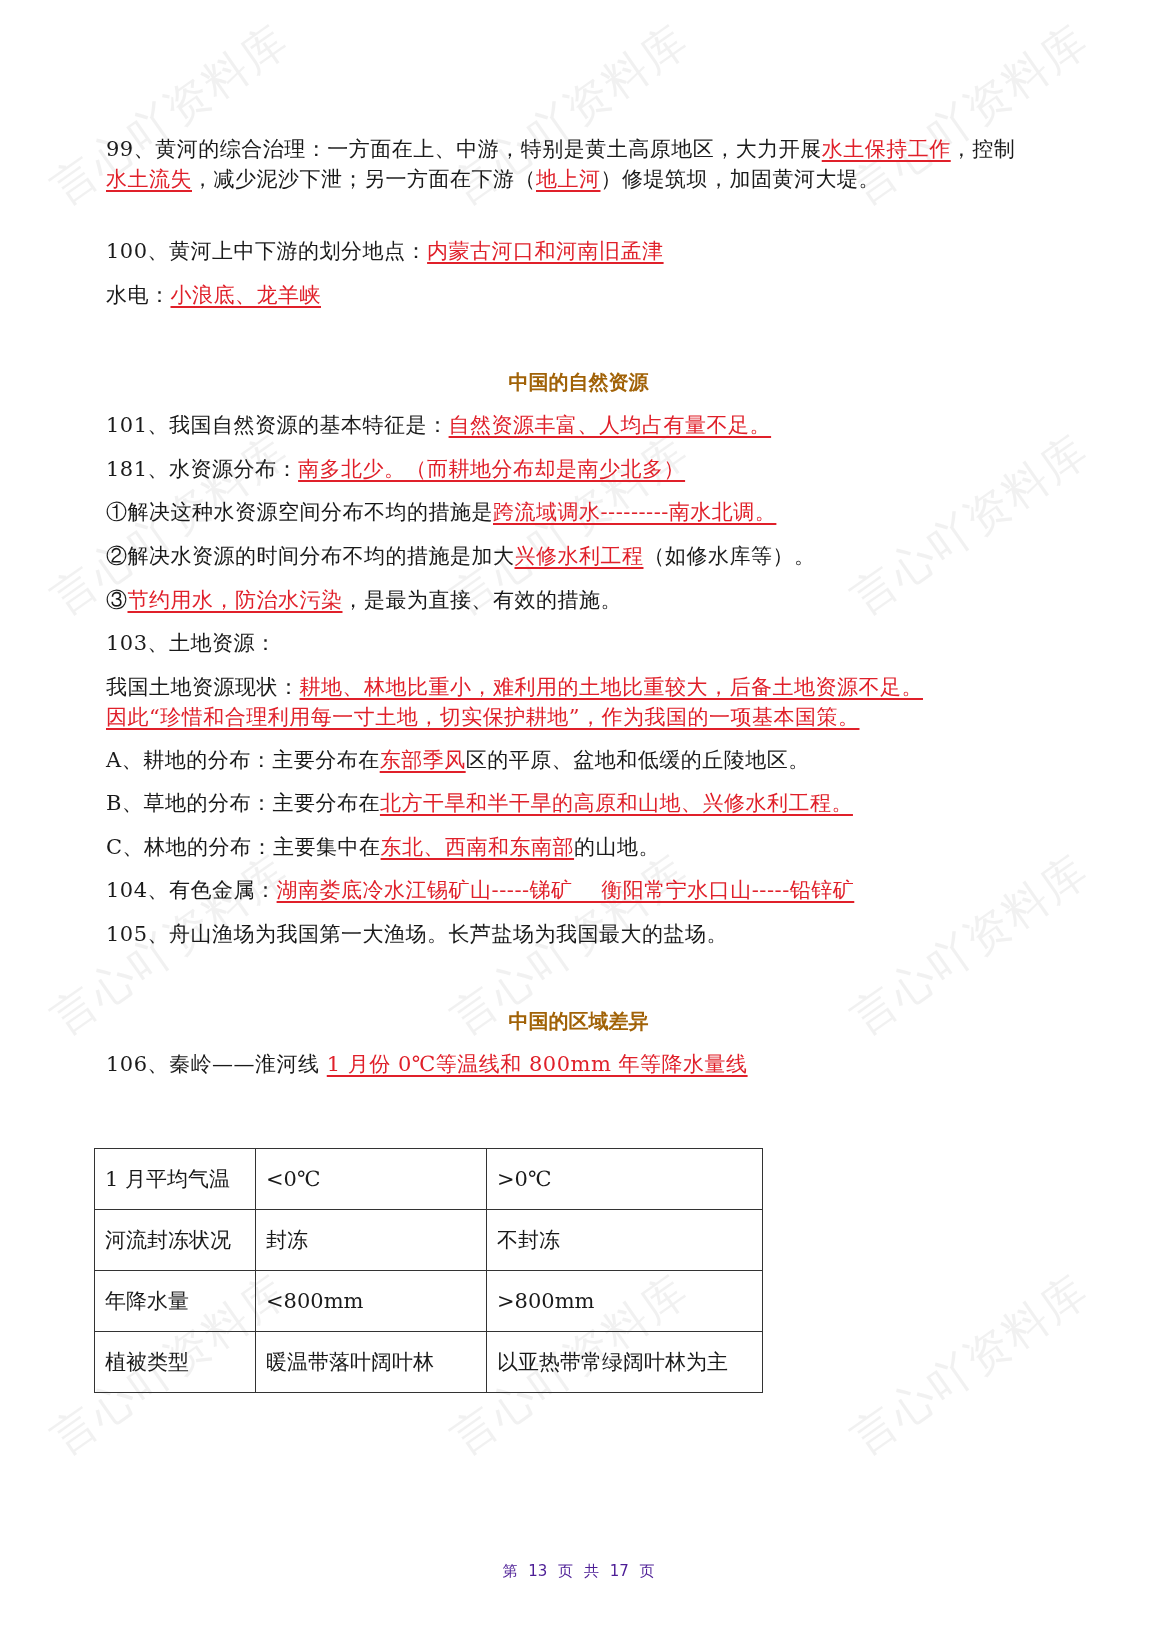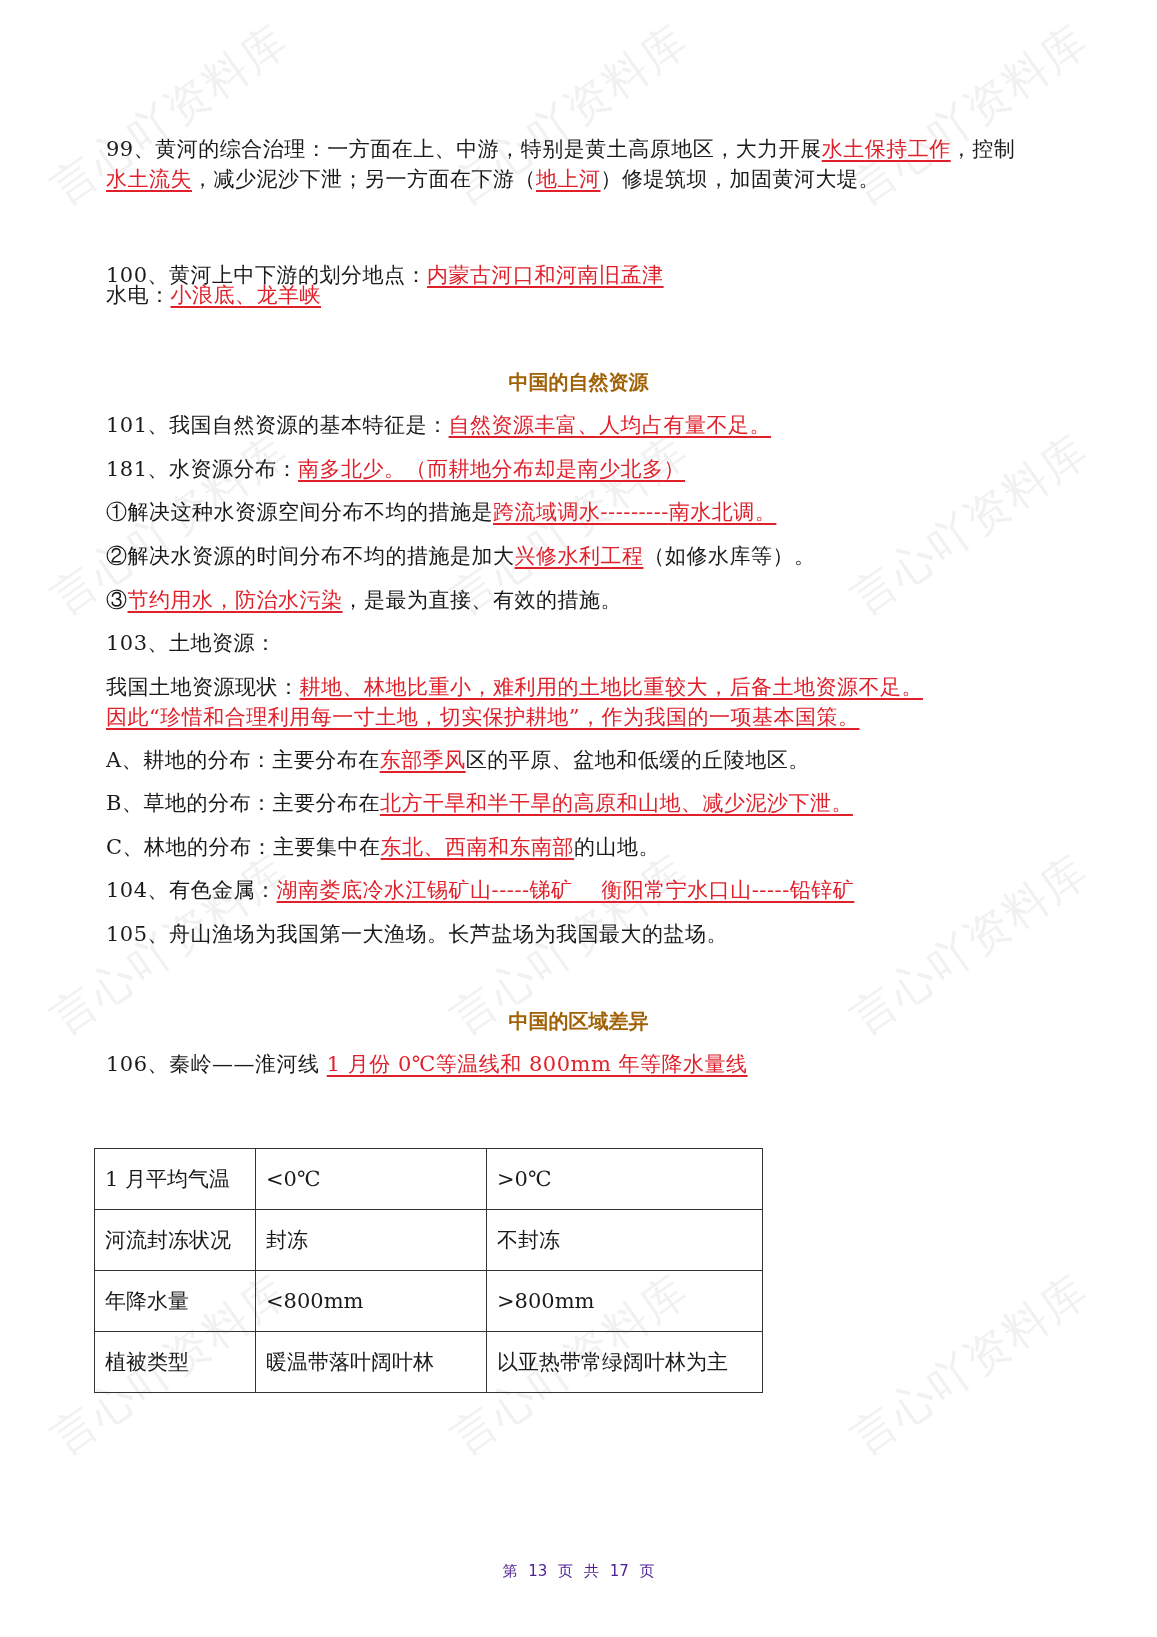--- a/index.html
+++ b/index.html
@@ -89,21 +89,21 @@
   <div class="wm" style="left:440px; top:1420px;">言心吖资料库</div>
   <div class="wm" style="left:840px; top:1420px;">言心吖资料库</div>
 </div>
 
 <div class="page">
 
   <div class="line wrap" style="top:134px; width:910px;">
     <span>99、黄河的综合治理：一方面在上、中游，特别是黄土高原地区，大力开展</span><span class="red">水土保持工作</span><span>，控制</span><span class="red">水土流失</span><span>，减少泥沙下泄；另一方面在下游（</span><span class="red">地上河</span><span>）修堤筑坝，加固黄河大堤。</span>
   </div>
 
-  <div class="line" style="top:236px;margin-top:24px;">
+  <div class="line" style="top:236px;">
     <span>100、黄河上中下游的划分地点：</span><span class="red">内蒙古河口和河南旧孟津</span>
   </div>
 
   <div class="line" style="top:280px;">
     <span>水电：</span><span class="red">小浪底、龙羊峡</span>
   </div>
 
   <div class="heading" style="top:368px;">中国的自然资源</div>
 
   <div class="line" style="top:410px;">
@@ -135,21 +135,21 @@
   </div>
   <div class="line" style="top:702px;">
     <span class="red">因此“珍惜和合理利用每一寸土地，切实保护耕地”，作为我国的一项基本国策。</span>
   </div>
 
   <div class="line" style="top:745px;">
     <span>A、耕地的分布：主要分布在</span><span class="red">东部季风</span><span>区的平原、盆地和低缓的丘陵地区。</span>
   </div>
 
   <div class="line" style="top:788px;">
-    <span>B、草地的分布：主要分布在</span><span class="red">北方干旱和半干旱的高原和山地、减少泥沙下泄。</span>
+    <span>B、草地的分布：主要分布在</span><span class="red">北方干旱和半干旱的高原和山地、兴修水利工程。</span>
   </div>
 
   <div class="line" style="top:832px;">
     <span>C、林地的分布：主要集中在</span><span class="red">东北、西南和东南部</span><span>的山地。</span>
   </div>
 
   <div class="line" style="top:875px; white-space:pre;"><span>104、有色金属：</span><span class="red">湖南娄底冷水江锡矿山-----锑矿    衡阳常宁水口山-----铅锌矿</span></div>
 
   <div class="line" style="top:919px;">
     <span>105、舟山渔场为我国第一大渔场。长芦盐场为我国最大的盐场。</span>

